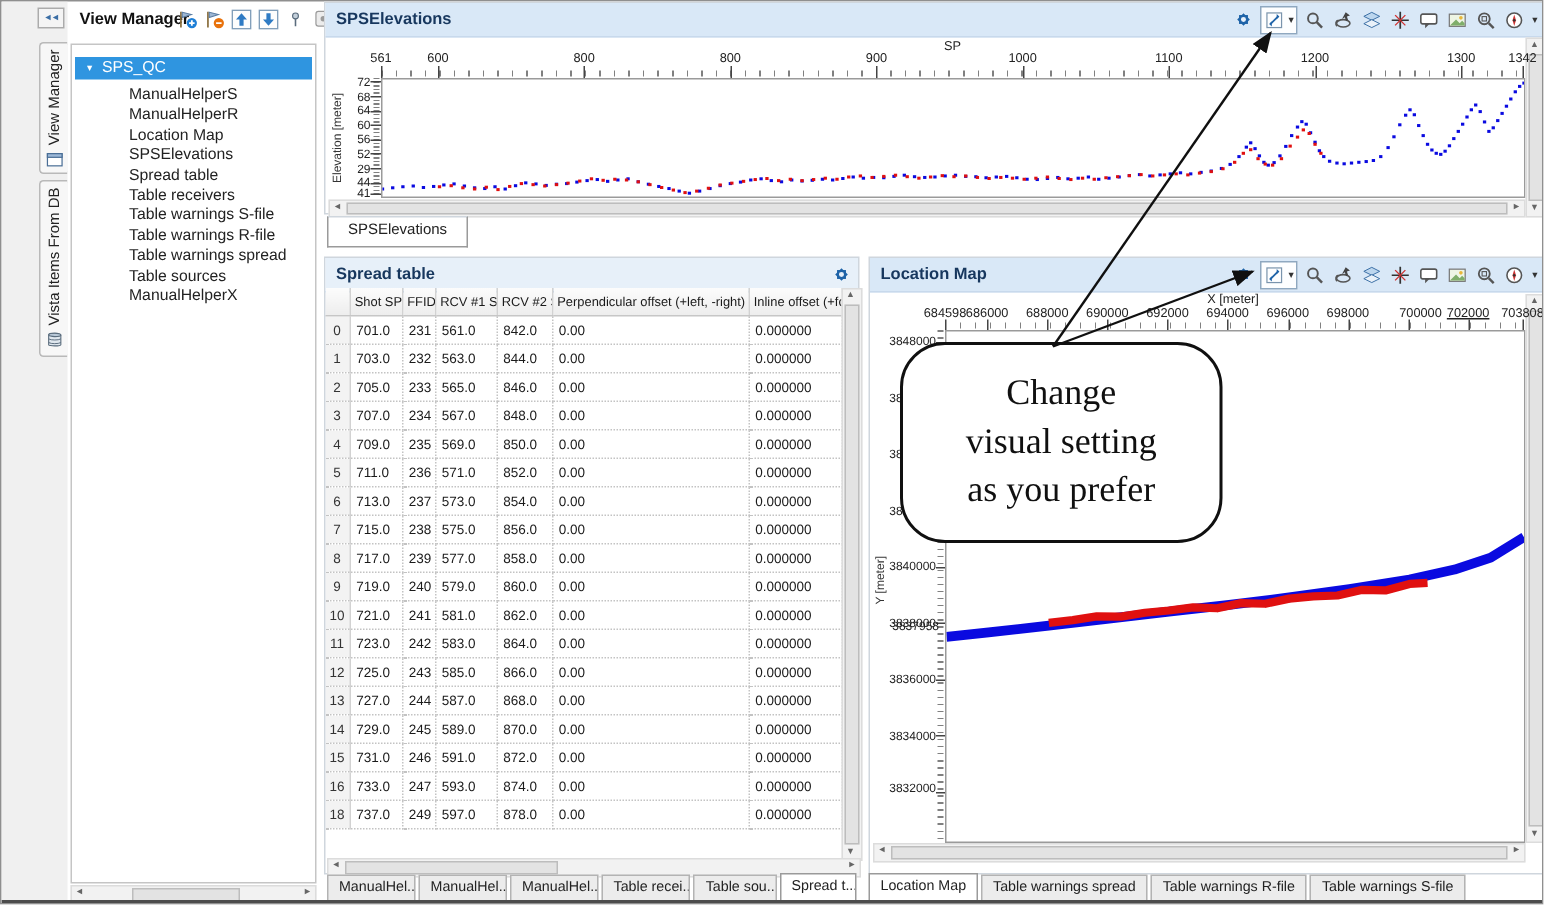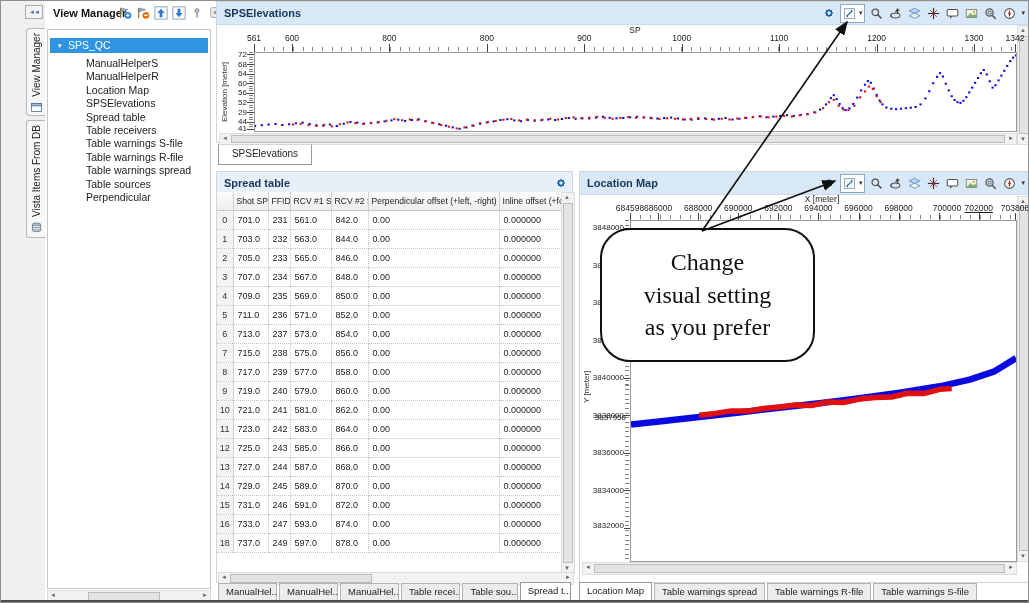--- a/index.html
+++ b/index.html
@@ -143,21 +143,21 @@
       <div class="tree-row" style="top: 26px; padding-left: 36px;">ManualHelperS</div>
       <div class="tree-row" style="top: 39.4px; padding-left: 36px;">ManualHelperR</div>
       <div class="tree-row" style="top: 52.8px; padding-left: 36px;">Location Map</div>
       <div class="tree-row" style="top: 66.2px; padding-left: 36px;">SPSElevations</div>
       <div class="tree-row" style="top: 79.6px; padding-left: 36px;">Spread table</div>
       <div class="tree-row" style="top: 93px; padding-left: 36px;">Table receivers</div>
       <div class="tree-row" style="top: 106.4px; padding-left: 36px;">Table warnings S-file</div>
       <div class="tree-row" style="top: 119.8px; padding-left: 36px;">Table warnings R-file</div>
       <div class="tree-row" style="top: 133.2px; padding-left: 36px;">Table warnings spread</div>
       <div class="tree-row" style="top: 146.6px; padding-left: 36px;">Table sources</div>
-      <div class="tree-row" style="top: 160px; padding-left: 36px;">Perpendicular</div>
+      <div class="tree-row" style="top: 160px; padding-left: 36px;">ManualHelperX</div>
     </div>
   <div class="abs sb" id="vm-hscroll" style="left:46px;top:589px;width:164px;height:11px;">
     <span class="arr" style="left:0;top:0;">◄</span>
     <span class="arr" style="right:0;top:0;">►</span>
     <span class="thumb" style="left:40px;top:1px;width:70px;height:7px;"></span>
   </div>
 
   <div id="elev-panel" class="abs">
     <div class="titlebar"></div>
     <div class="ptitle">SPSElevations</div>

